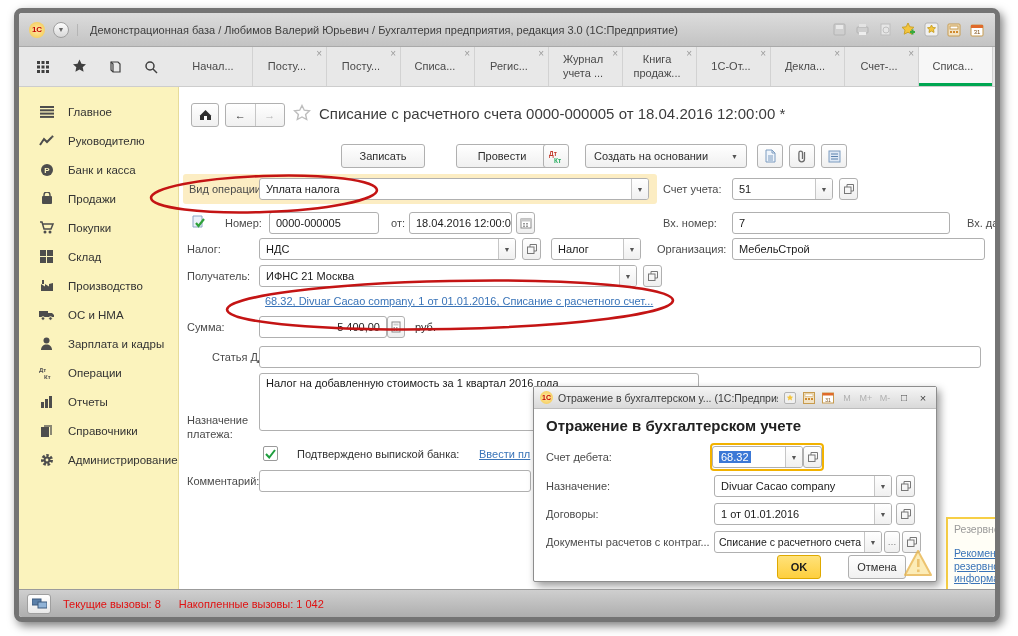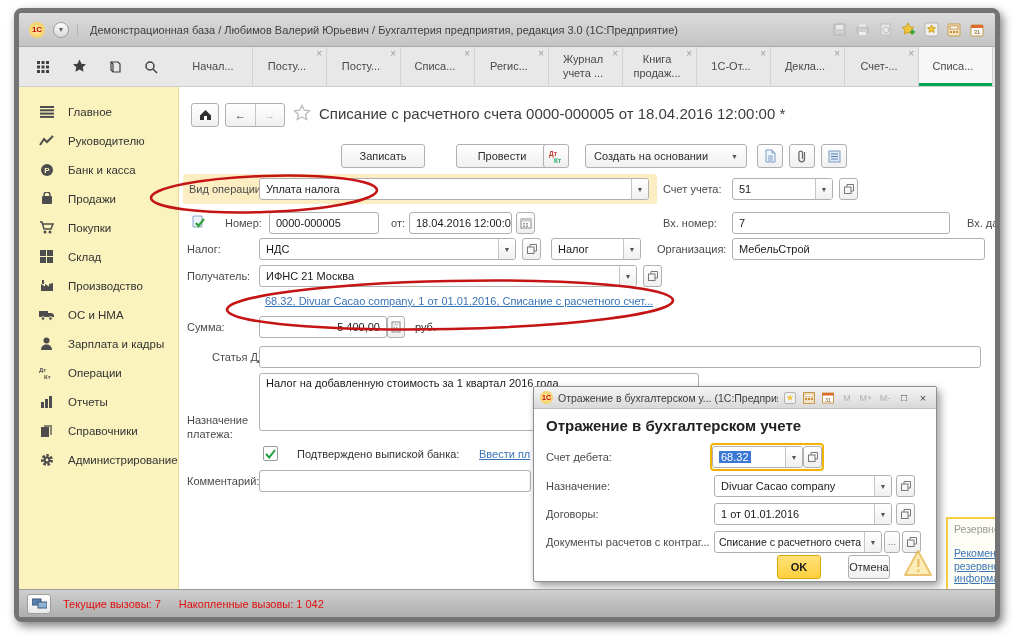--- a/index.html
+++ b/index.html
@@ -589,21 +589,21 @@
       </div>
       <span class="sqbtn" style="left:350px;top:144px;width:16px;font-size:9px;color:#777;">…</span>
       <span class="sqbtn" style="left:368px;top:144px;">
           <svg width="12" height="12">
             <rect x="1.5" y="4" width="6.5" height="6.5" fill="none" stroke="#777"></rect>
             <path d="M4 4V1.5h6.5V8H8" fill="none" stroke="#777"></path>
           </svg>
         </span>
 
       <div class="btn btn-yellow" style="left:243px;top:168px;width:44px;">OK</div>
-      <div class="btn" style="left:314px;top:168px;width:42px;">Отмена</div>
+      <div class="btn" style="left:314px;top:168px;width:58px;">Отмена</div>
     </div>
 
     <div class="notif">
       <div class="t">Резервное к</div>
       <div class="l">Рекомендует</div>
       <div class="l">резервное к</div>
       <div class="l">информацио</div>
     </div>
     <span class="warn-tri" style="left:724px;top:462px;"><svg width="30" height="28">
           <path d="M15 2L28 26H2z" fill="#fce8a6" stroke="#e8b54d" stroke-width="2" stroke-linejoin="round"></path>
@@ -613,21 +613,21 @@
   </div>
 
   <div class="statusbar">
     <div class="sb-btn">
         <svg width="15" height="12">
           <rect x="0" y="1" width="9" height="6" fill="#5a7fa8" stroke="#3d5b7e"></rect>
           <rect x="6" y="4" width="9" height="6" fill="#8fb2d6" stroke="#3d5b7e"></rect>
         </svg>
       </div>
     <div class="status-text">
-      <span>Текущие вызовы: 7</span>
+      <span>Текущие вызовы: 8</span>
       <span>Накопленные вызовы: 1 042</span>
     </div>
   </div>
 </div>
 
 <svg class="overlay">
   <ellipse cx="264" cy="194" rx="113" ry="18" fill="none" stroke="#c41414" stroke-width="2.6" transform="rotate(-2 264 194)"></ellipse>
   <ellipse cx="450" cy="305" rx="223" ry="24" fill="none" stroke="#c41414" stroke-width="2.6" transform="rotate(-1.2 450 305)"></ellipse>
 </svg>
 

